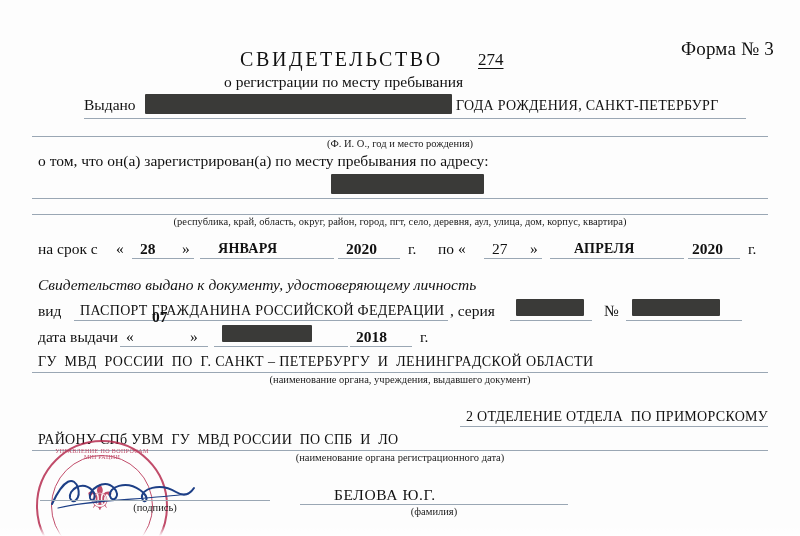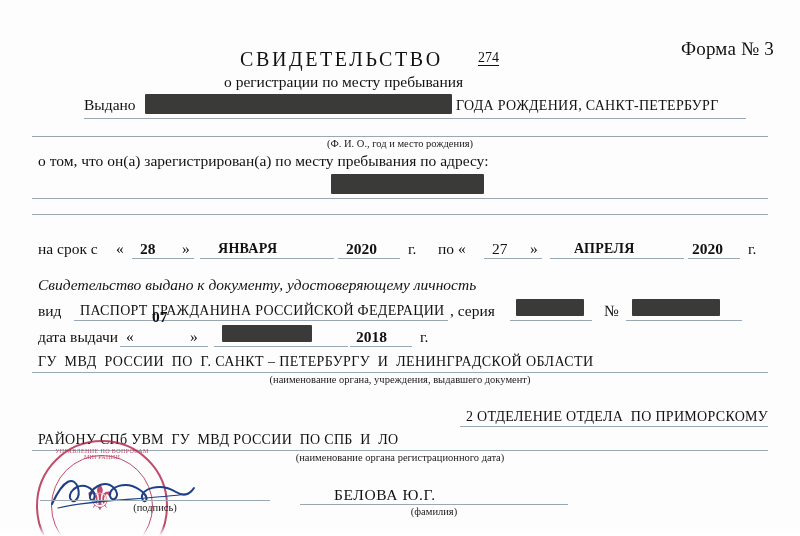--- a/index.html
+++ b/index.html
@@ -36,21 +36,21 @@
   .title-main {
     top: 48px;
     left: 240px;
     font-size: 20px;
     letter-spacing: 2.6px;
     font-weight: 400;
   }
   .title-num {
     top: 50px;
     left: 478px;
-    font-size: 14px;
+    font-size: 17px;
     text-decoration: underline;
     text-underline-offset: 3px;
   }
   .title-sub {
     top: 73px;
     left: 224px;
     font-size: 15.5px;
   }
 
   
@@ -151,20 +151,21 @@
   <div class="abs rule" style="top:118px;left:84px;width:662px;"></div>
 
   <div class="abs rule" style="top:136px;left:32px;width:736px;"></div>
   <div class="abs small txt" style="top:138px;left:32px;width:736px;">(Ф. И. О., год и место рождения)</div>
 
   <div class="abs lbl txt" style="top:152px;left:38px;">о том, что он(а) зарегистрирован(а) по месту пребывания по адресу:</div>
 
   <div class="abs redact" style="top:174px;left:331px;width:153px;height:20px;"></div>
   <div class="abs rule" style="top:198px;left:32px;width:736px;"></div>
   <div class="abs rule" style="top:214px;left:32px;width:736px;"></div>
+  <div class="abs small txt" style="top:216px;left:32px;width:736px;">(республика, край, область, округ, район, город, пгт, село, деревня, аул, улица, дом, корпус, квартира)</div>
 
   <div class="abs lbl txt" style="top:240px;left:38px;">на срок с</div>
   <div class="abs lbl txt" style="top:240px;left:116px;">«</div>
   <div class="abs lbl txt" style="top:240px;left:140px;font-weight:bold;">28</div>
   <div class="abs lbl txt" style="top:240px;left:182px;">»</div>
   <div class="abs rule" style="top:258px;left:132px;width:62px;"></div>
   <div class="abs caps txt" style="top:241px;left:218px;font-weight:bold;">ЯНВАРЯ</div>
   <div class="abs rule" style="top:258px;left:200px;width:134px;"></div>
   <div class="abs lbl txt" style="top:240px;left:346px;font-weight:bold;">2020</div>
   <div class="abs rule" style="top:258px;left:338px;width:62px;"></div>

